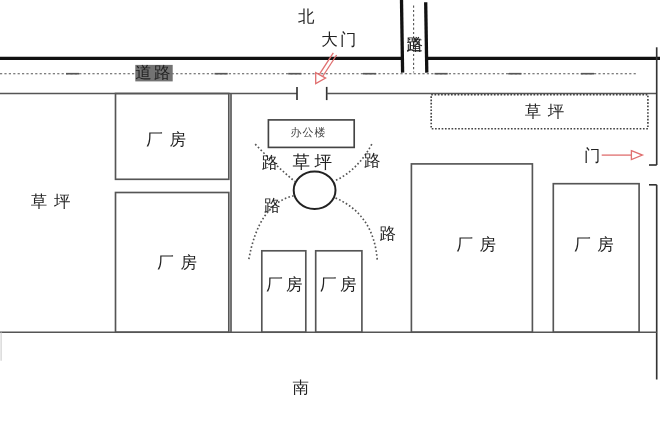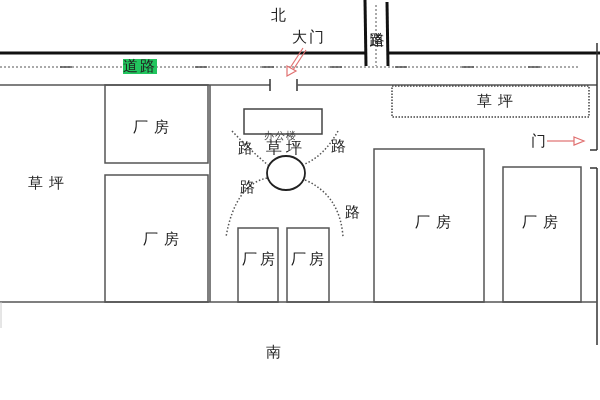--- a/index.html
+++ b/index.html
@@ -79,34 +79,34 @@
 
     <g stroke="#e07070" stroke-width="1.2" fill="#fff">
       <line x1="547" y1="141" x2="575" y2="141"></line>
       <polygon points="574,137 584,141 574,145"></polygon>
     </g>
   </svg>
 
   <span class="lbl lbl-md" style="left:271px;top:8px;">北</span>
   <span class="lbl lbl-md" style="left:292px;top:30px;letter-spacing:2px;font-family:Liberation Serif, serif;">大门</span>
   <span class="lbl vert" style="left:369px;top:20px;">道路</span>
-  <span class="lbl lbl-md" style="left:123px;top:59px;letter-spacing:2px;background:#22c55e;">道路</span>
+  <span class="lbl lbl-md" style="left:123px;top:59px;letter-spacing:2px;background:#737373;">道路</span>
 
   <span class="lbl lbl-md" style="left:133px;top:120px;">厂房</span>
   <span class="lbl lbl-md" style="left:143px;top:232px;">厂房</span>
   <span class="lbl lbl-md" style="left:242px;top:252px;letter-spacing:3px;">厂房</span>
   <span class="lbl lbl-md" style="left:291px;top:252px;letter-spacing:3px;">厂房</span>
   <span class="lbl lbl-md" style="left:415px;top:215px;">厂房</span>
   <span class="lbl lbl-md" style="left:522px;top:215px;">厂房</span>
 
   <span class="lbl lbl-md" style="left:28px;top:176px;">草坪</span>
   <span class="lbl lbl-lg" style="left:266px;top:140px;">草坪</span>
   <span class="lbl lbl-md" style="left:477px;top:94px;">草坪</span>
 
-  <span class="lbl lbl-sm" style="left:264px;top:117px;margin-top:14px;">办公楼</span>
+  <span class="lbl lbl-sm" style="left:264px;top:117px;">办公楼</span>
 
   <span class="lbl lbl-md" style="left:238px;top:141px;">路</span>
   <span class="lbl lbl-md" style="left:331px;top:139px;">路</span>
   <span class="lbl lbl-md" style="left:240px;top:180px;">路</span>
   <span class="lbl lbl-md" style="left:345px;top:205px;">路</span>
 
   <span class="lbl lbl-md" style="left:531px;top:134px;">门</span>
 
   <span class="lbl lbl-md" style="left:266px;top:345px;">南</span>
 </div>

